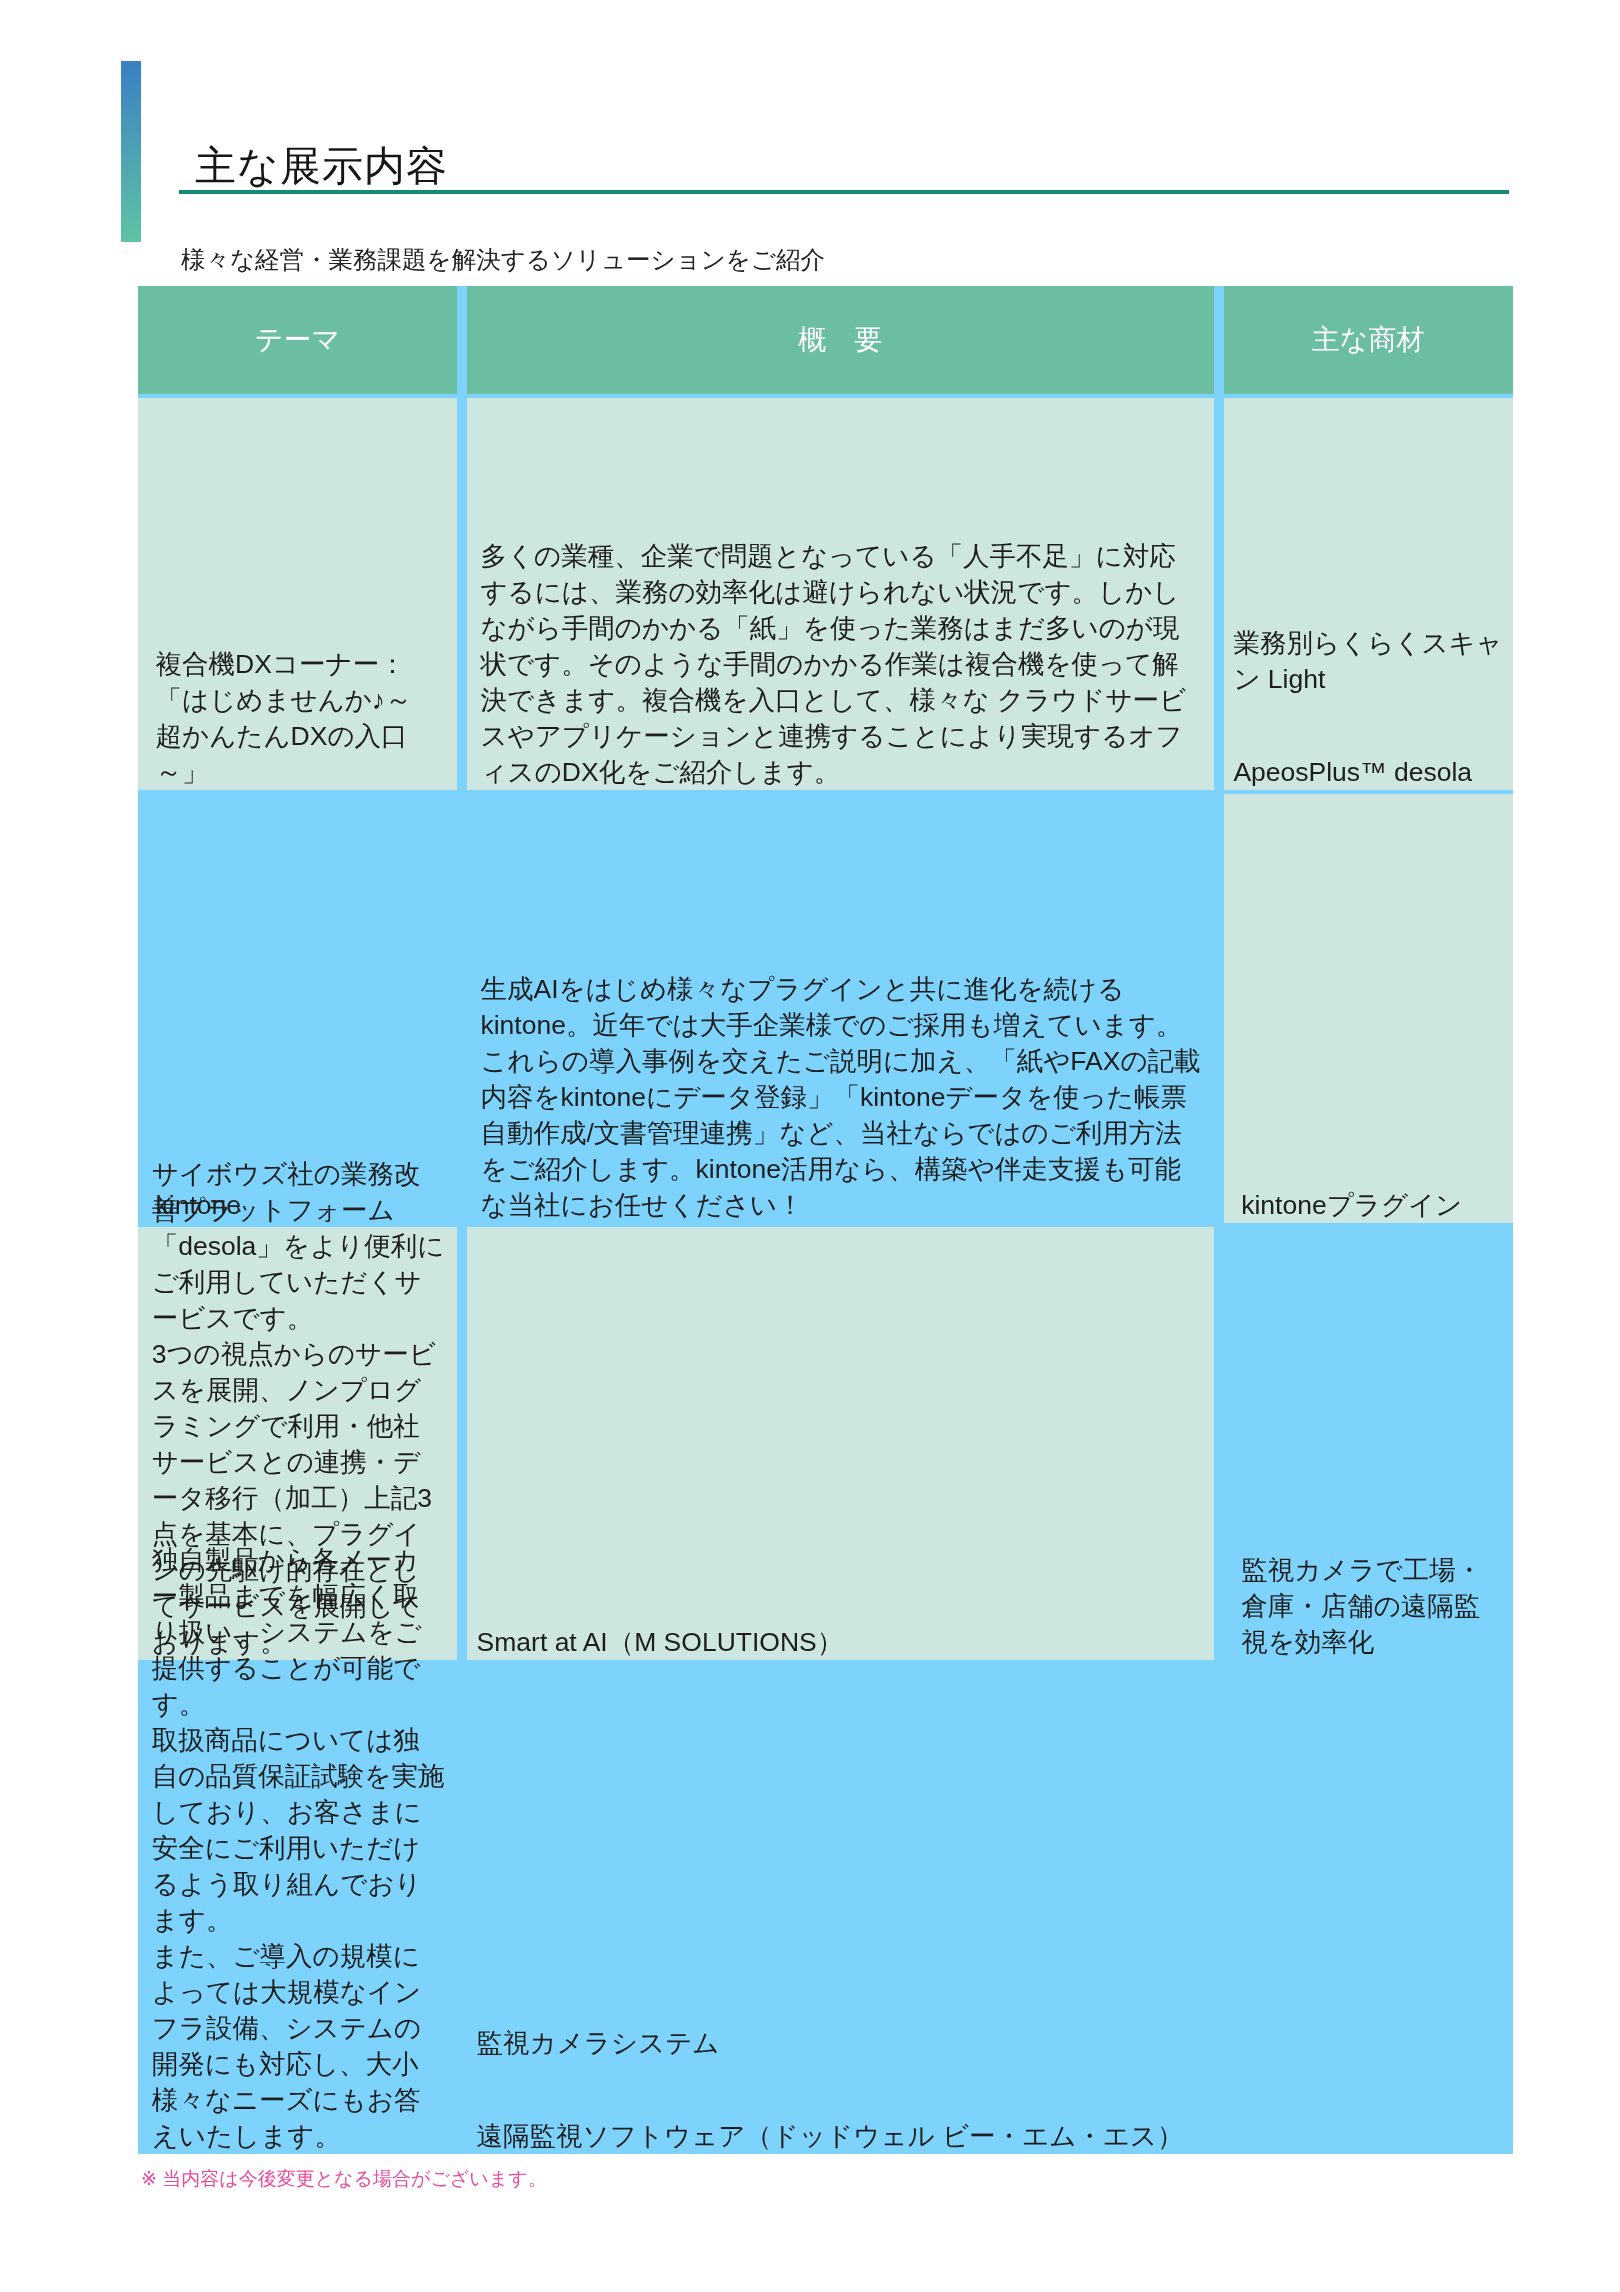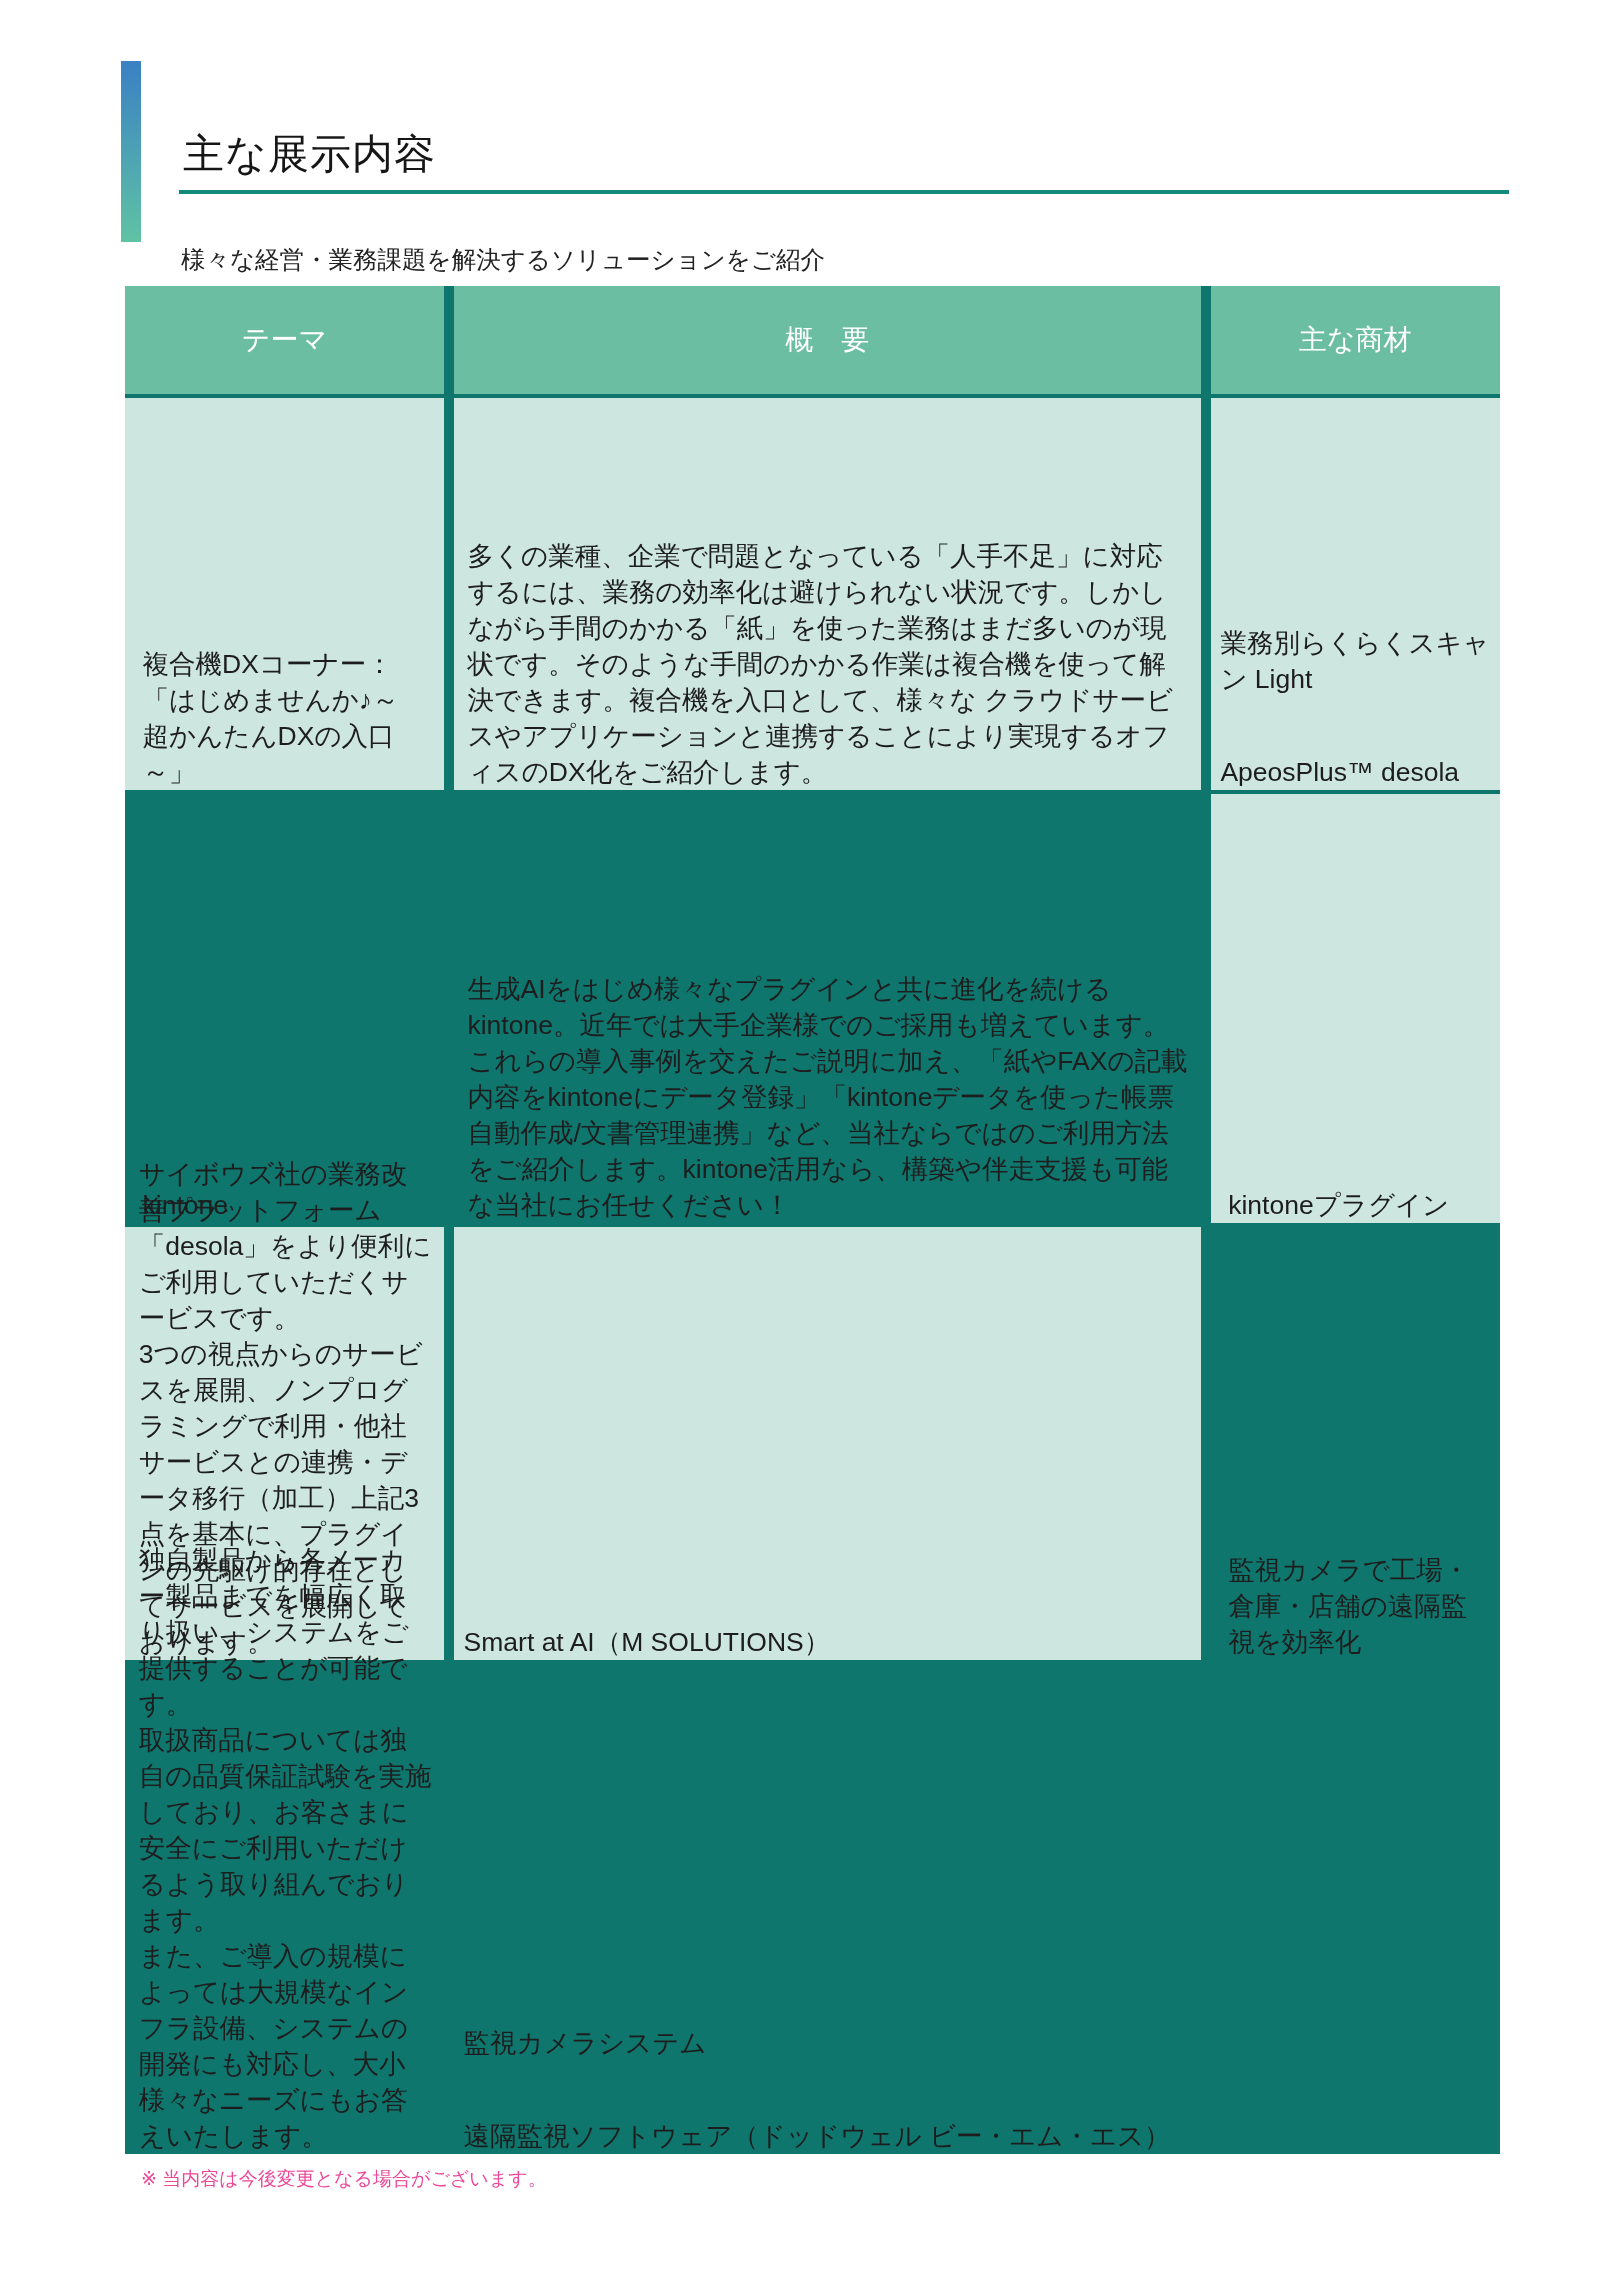--- a/index.html
+++ b/index.html
@@ -17,39 +17,39 @@
     background:#ffffff;
     font-family:"Liberation Sans","DejaVu Sans",sans-serif;
     color:var(--text-dark);
     overflow:hidden;
   }
   .accent-bar{
     position:absolute;left:121px;top:61px;width:19.6px;height:181px;
     background:linear-gradient(180deg,var(--bar-top,#3A80C4) 0%,var(--bar-bottom,#5FC3A4) 100%);
   }
   .title{
-    position:absolute;left:179px;top:123px;margin:4px;
+    position:absolute;left:179px;top:123px;margin:16px;
     font-size:41px;font-weight:400;color:#161616;letter-spacing:1px;
     white-space:nowrap;
   }
   .title-rule{
     position:absolute;left:179px;top:190px;width:1330px;height:3.9px;
     background:var(--accent-teal,#148A7B);
   }
   .subtitle{
     position:absolute;left:181px;top:212px;
     font-size:24.5px;color:#222222;white-space:nowrap;margin-top:31px;
   }
   .exhibit-table{
-    position:absolute;left:125px;top:286px;
+    position:absolute;left:138px;top:286px;
     display:grid;
     grid-template-columns:319px 747px 289px;
     grid-template-rows:108px 392px 429px 433px 490px;
     column-gap:9.8px;row-gap:3.9px;
-    background:#0f766e;
+    background:#7dd3fc;
   }
   .th{
     background:var(--header-green,#6CBEA2);
     color:#ffffff;
     font-size:28px;
     display:flex;align-items:center;justify-content:center;
   }
   .td{
     display:flex;flex-direction:column;justify-content:flex-end;
     font-size:26.5px;line-height:36px;color:var(--text-dark,#1d1d1d);

